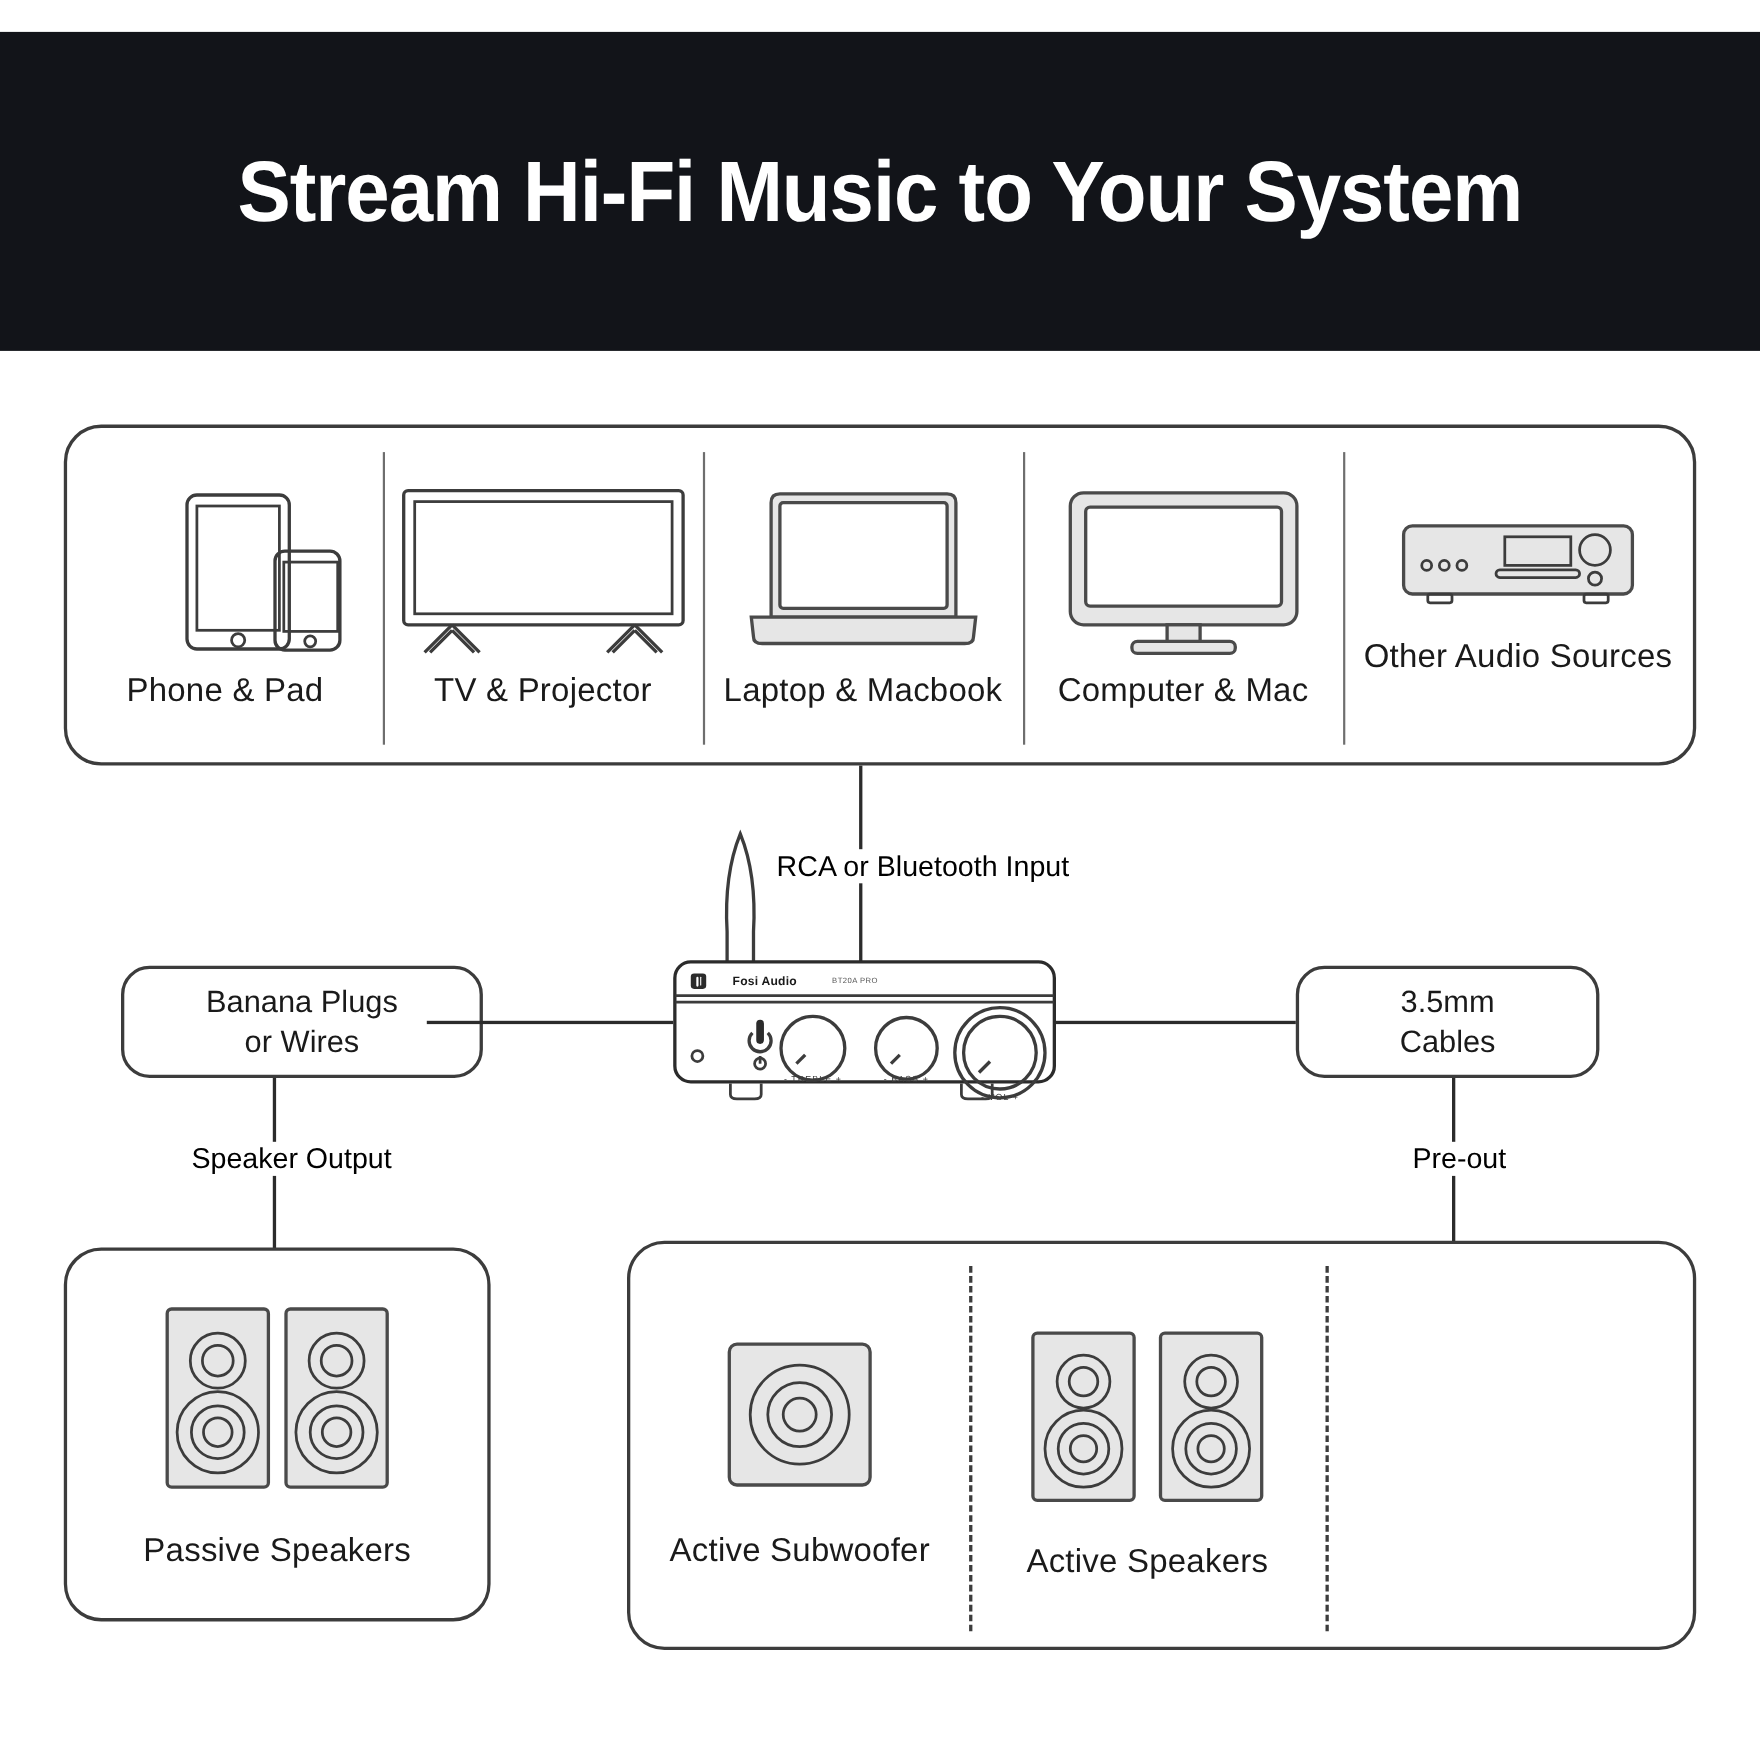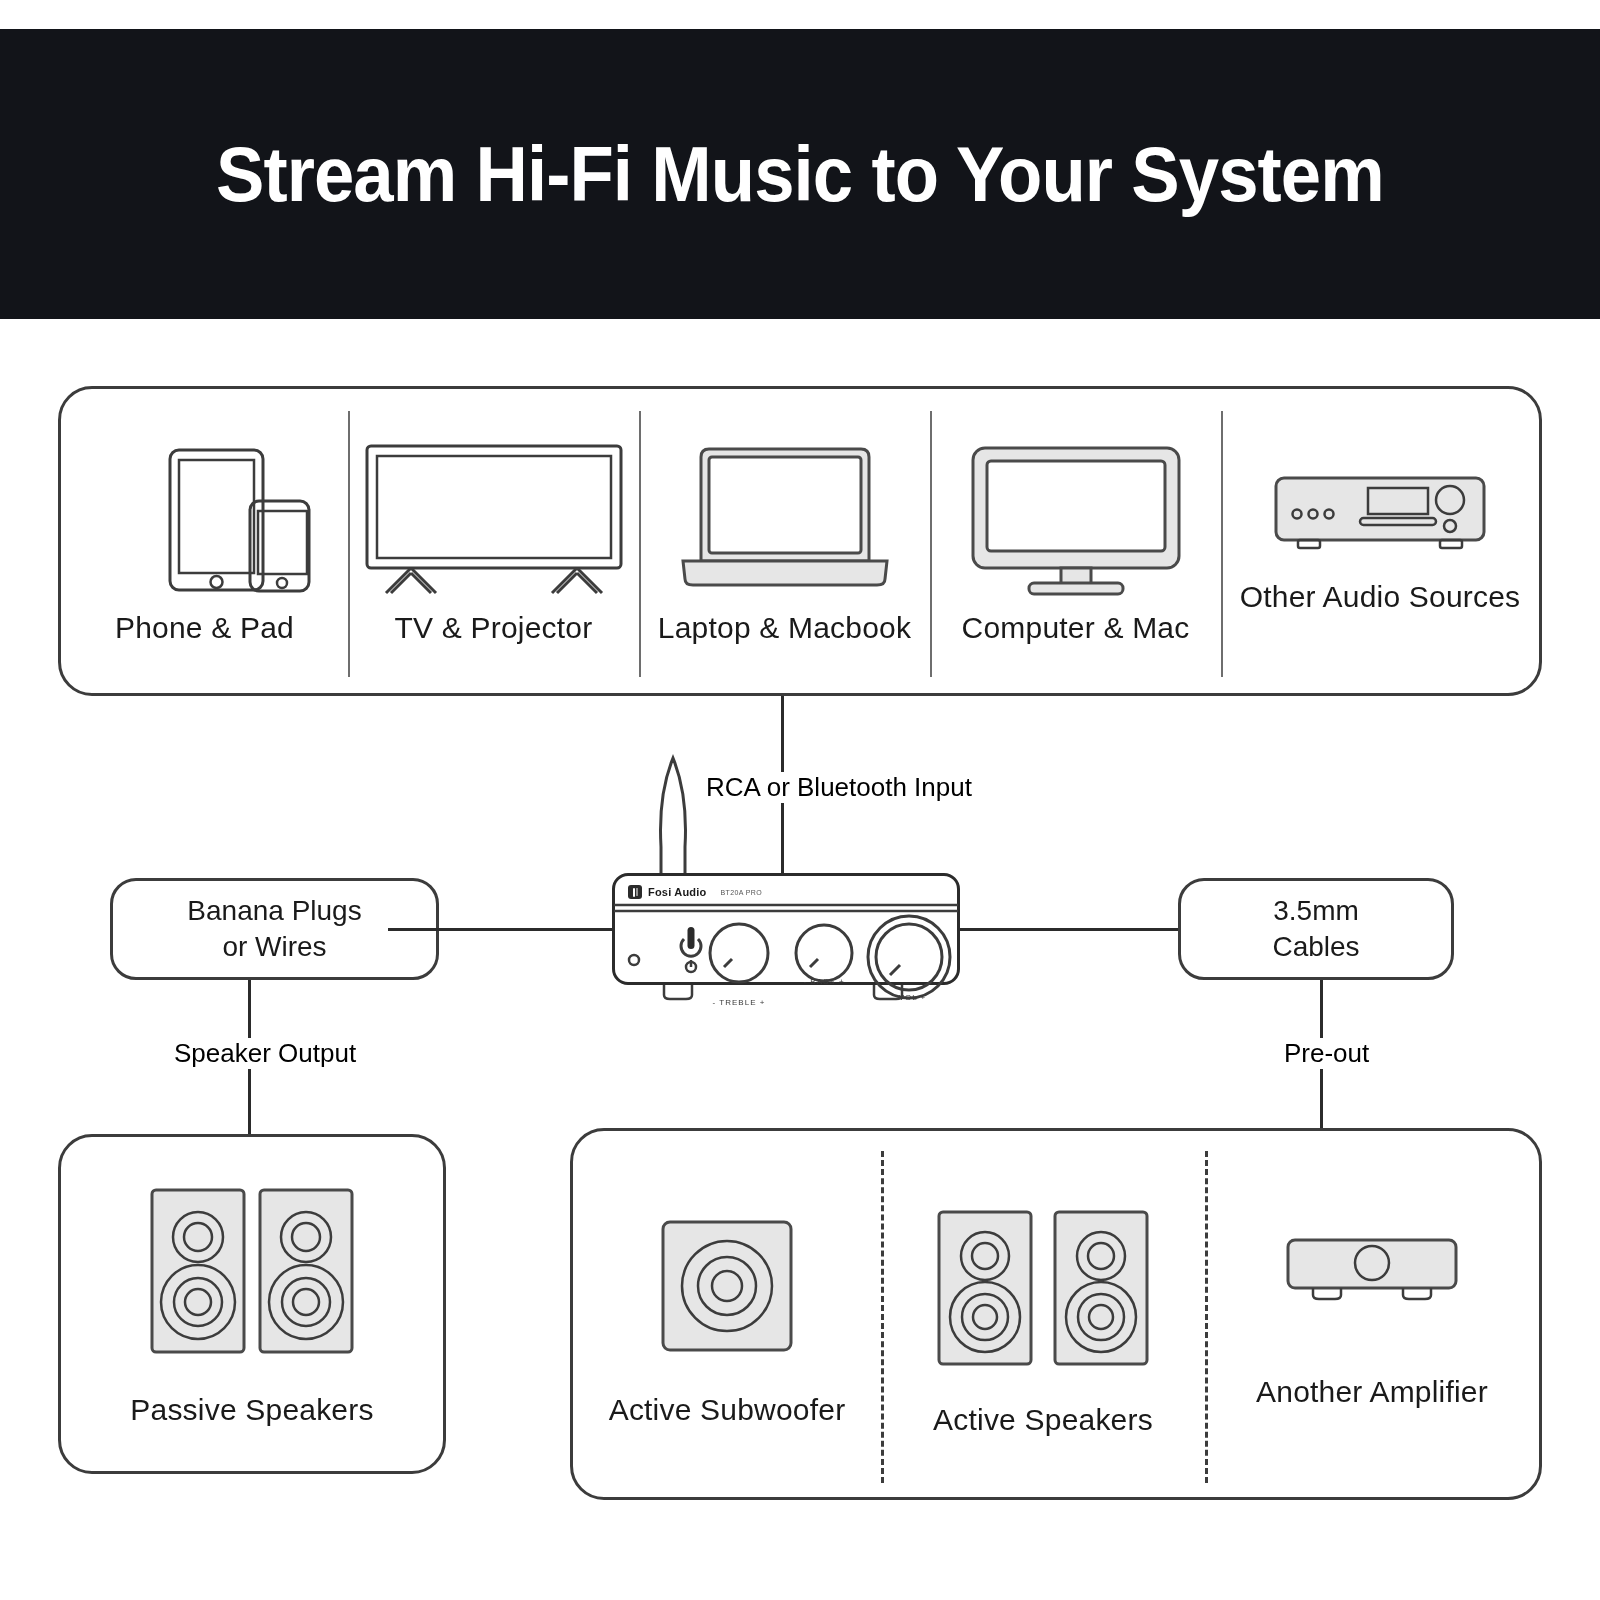--- a/index.html
+++ b/index.html
@@ -113,21 +113,21 @@
     position: absolute;
     border: 3px solid #2b2b2b;
     border-radius: 16px;
     background: #ffffff;
     box-sizing: border-box;
   }
   .amp-brand {
     position: absolute;
     display: flex;
     align-items: center;
-    gap: 6px;
+    gap: 24px;
   }
   .amp-brand-name {
     font-size: 11px;
     font-weight: bold;
     color: #1a1a1a;
     letter-spacing: 0.2px;
   }
   .amp-model {
     font-size: 7px;
     color: #555;
@@ -276,21 +276,21 @@
     <line class="stroke" x1="112" y1="62" x2="120" y2="54"></line>
 
     <circle class="stroke" cx="212" cy="48" r="28" fill="#fff"></circle>
     <line class="stroke" x1="198" y1="62" x2="206" y2="54"></line>
 
     <circle class="stroke" cx="297" cy="52" r="41" fill="#fff"></circle>
     <circle class="stroke" cx="297" cy="52" r="33" fill="#fff"></circle>
     <line class="stroke" x1="278" y1="70" x2="288" y2="60"></line>
   </svg>
 
-  <div class="knob-label" style="left:127px; top:222px;margin-top:21px;">- TREBLE +</div>
+  <div class="knob-label" style="left:127px; top:222px;">- TREBLE +</div>
   <div class="knob-label" style="left:212px; top:222px;">- BASS +</div>
   <div class="knob-label" style="left:297px; top:238px;">- VOL +</div>
 
   <svg style="position:absolute; left:0px; top:228px;" width="348" height="20" viewBox="0 0 348 20">
     <path class="stroke-thin" d="M52 2 L52 12 Q52 16 58 16 L74 16 Q80 16 80 12 L80 2" fill="#fff"></path>
     <path class="stroke-thin" d="M262 2 L262 12 Q262 16 268 16 L284 16 Q290 16 290 12 L290 2" fill="#fff"></path>
   </svg>
 </div>
 
 <div class="pillbox" style="left:110px; top:878px; width:329px; height:102px;">
@@ -365,24 +365,13 @@
         <circle class="stroke-thin" cx="165" cy="47" r="24" fill="#fff"></circle>
         <circle class="stroke-thin" cx="165" cy="47" r="13" fill="#fff"></circle>
         <circle class="stroke-thin" cx="165" cy="108" r="35" fill="#fff"></circle>
         <circle class="stroke-thin" cx="165" cy="108" r="23" fill="#fff"></circle>
         <circle class="stroke-thin" cx="165" cy="108" r="12" fill="#fff"></circle>
       </svg>
     </div>
     <div class="cell-label">Active Speakers</div>
   </div>
 
-  <div class="cell" style="left:632px; top:56px; width:334px; height:272px;">
-    <div class="icon-wrap" style="margin-bottom:74px;">
-      <svg width="174" height="64" viewBox="0 0 174 64">
-        <rect class="fill-grey" x="3" y="3" width="168" height="48" rx="7"></rect>
-        <circle class="stroke-thin" cx="87" cy="26" r="17" fill="#fff"></circle>
-        <path class="stroke-thin" d="M28 51 L28 58 Q28 62 34 62 L50 62 Q56 62 56 58 L56 51" fill="#fff"></path>
-        <path class="stroke-thin" d="M118 51 L118 58 Q118 62 124 62 L140 62 Q146 62 146 58 L146 51" fill="#fff"></path>
-      </svg>
-    </div>
-    <div class="cell-label">Another Amplifier</div>
-  </div>
 </div>
 
 </body></html>

